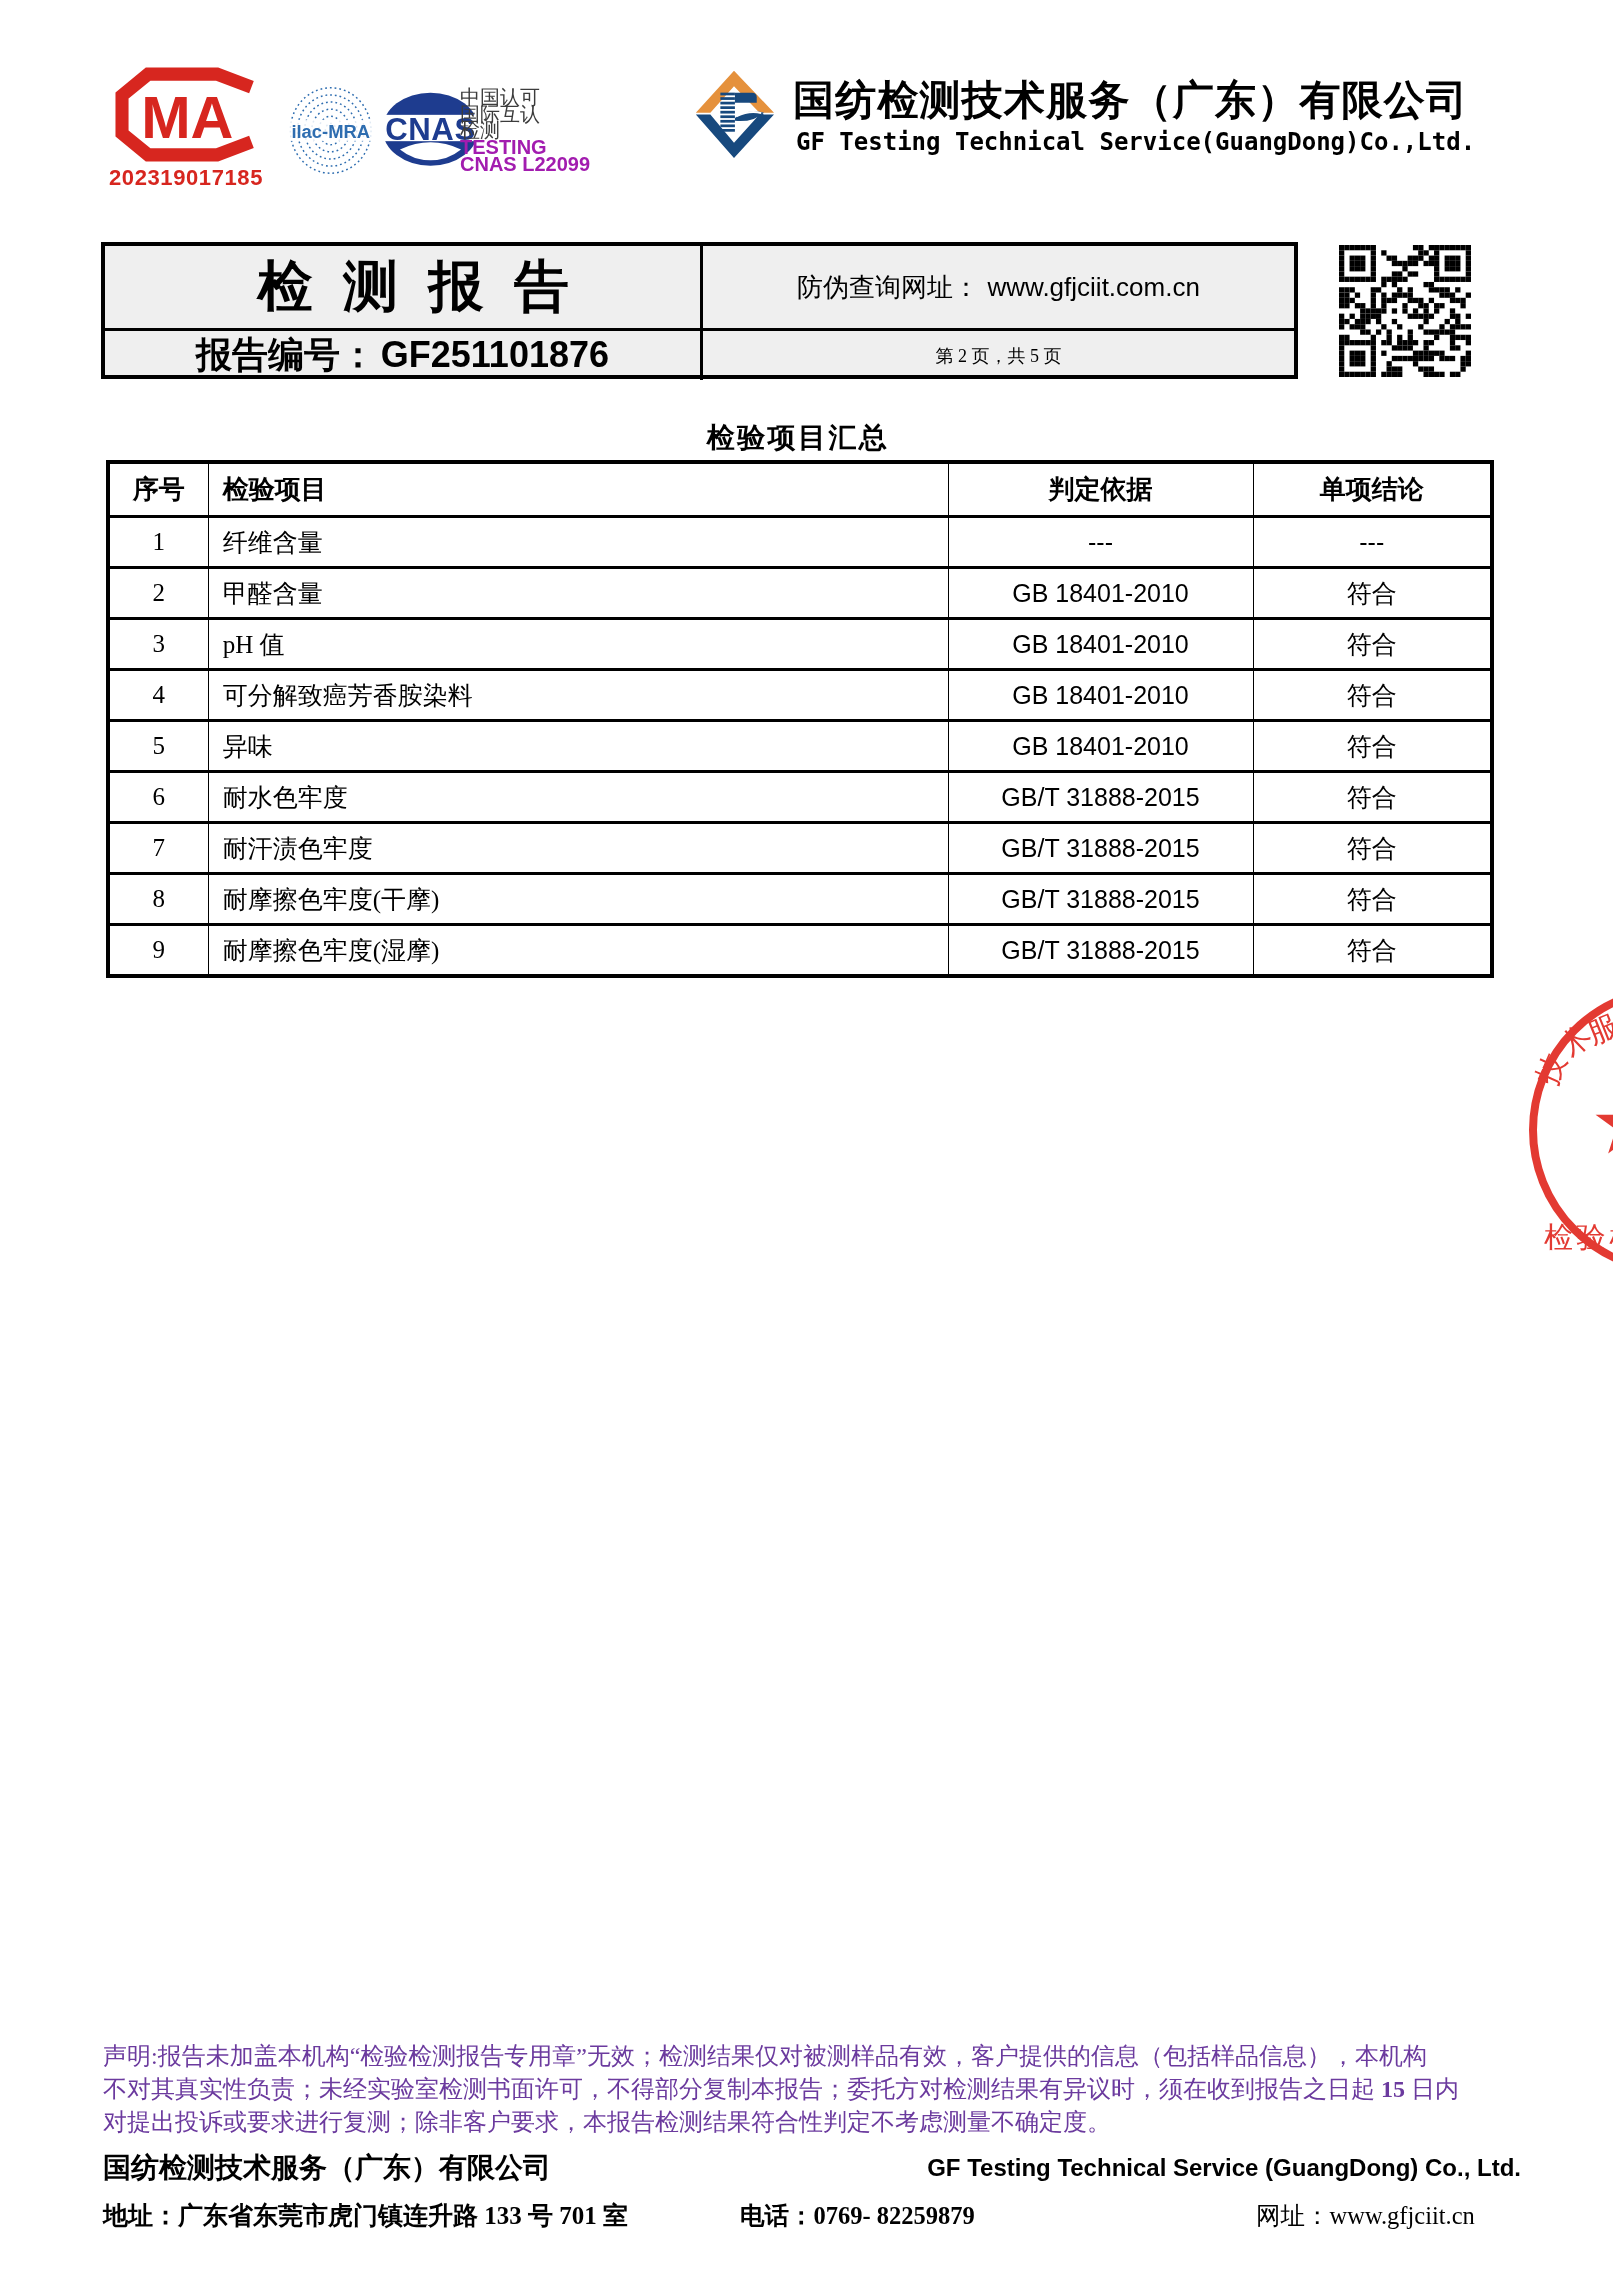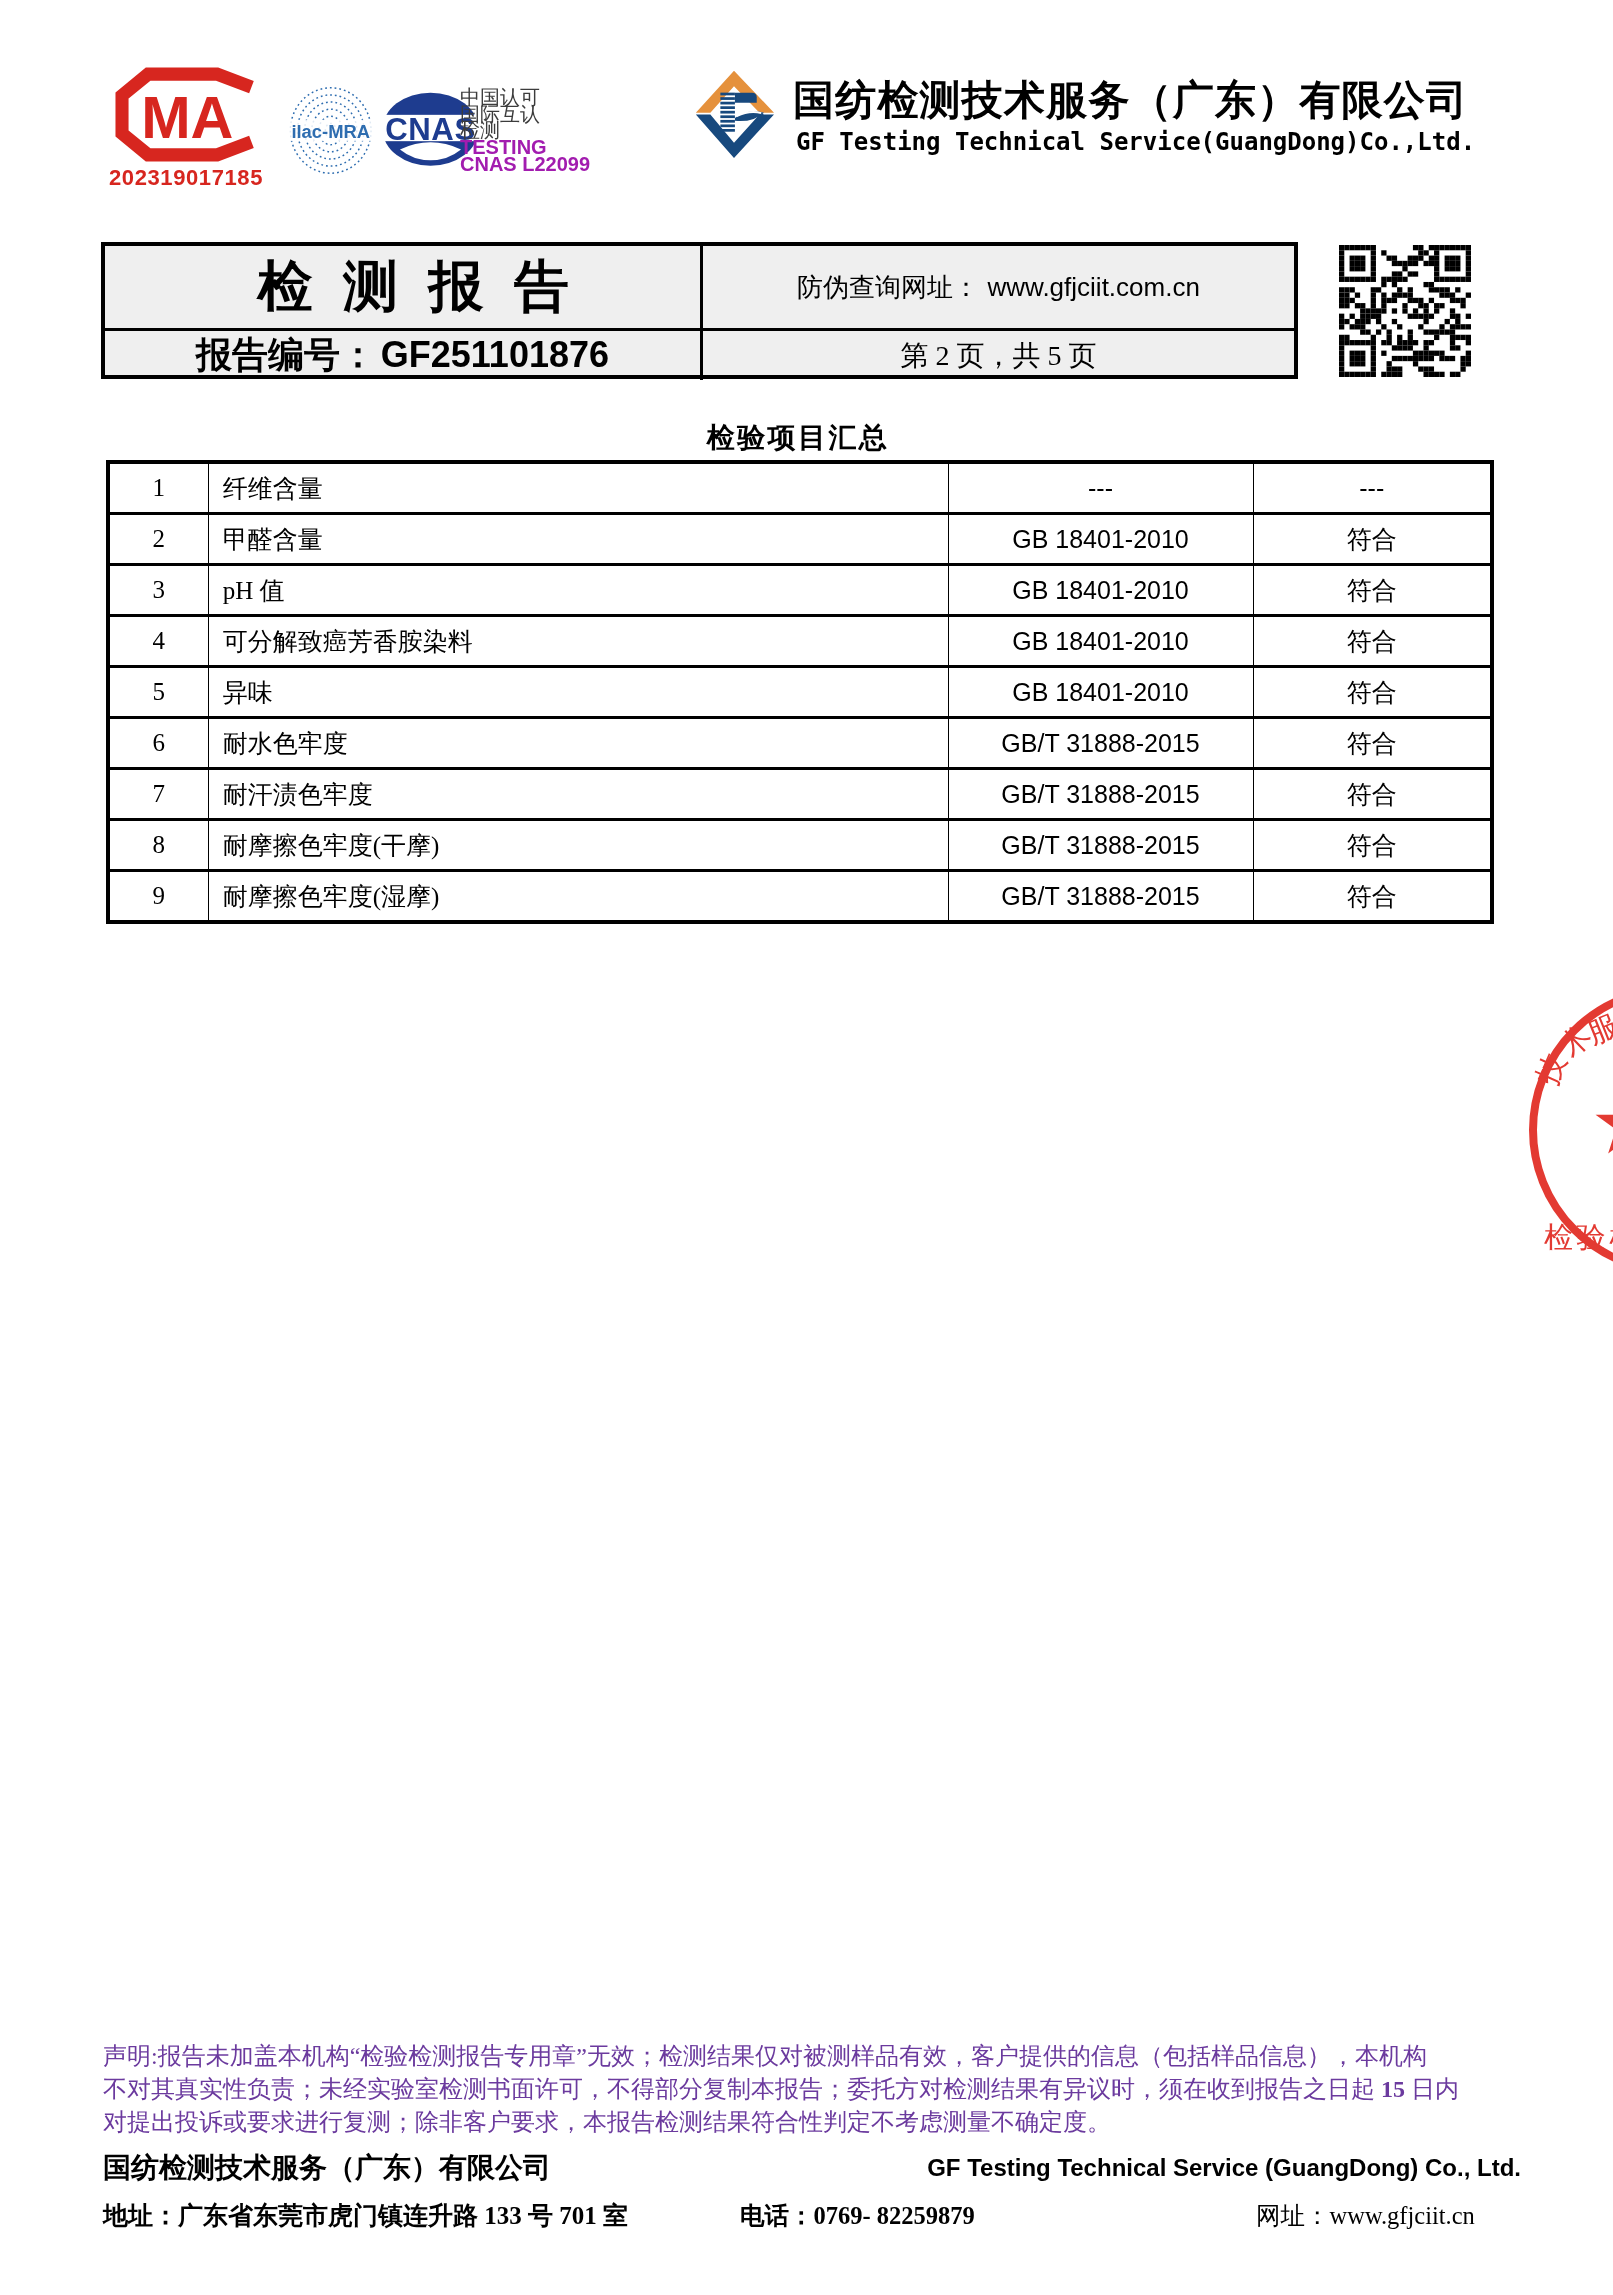--- a/index.html
+++ b/index.html
@@ -32,21 +32,21 @@
   }
   .title-block>div{display:flex;align-items:center;justify-content:center;}
   .tb-a1{border-right:3px solid #000;border-bottom:3px solid #000;}
   .tb-b1{border-bottom:3px solid #000;}
   .tb-a2{border-right:3px solid #000;}
   .report-title{font-size:55px;font-weight:bold;letter-spacing:8.4px;white-space:nowrap;margin-left:30px;}
   .antifake{font-size:26px;white-space:nowrap;}
   .antifake .url{font-family:"Liberation Sans",sans-serif;margin-left:8.4px;}
   .report-no-line{font-size:36px;font-weight:bold;white-space:nowrap;}
   .report-no-line .num{font-family:"Liberation Sans",sans-serif;margin-left:4.8px;}
-  .page-info{font-size:28px;white-space:nowrap;}
+  .page-info{font-size:18px;white-space:nowrap;}
 
   .qr{left:1339px;top:245px;width:132px;height:132px;}
 
   
   .summary-title{left:106px;top:419px;width:1384px;text-align:center;font-size:28px;font-weight:bold;letter-spacing:2.4px;}
   table.summary{
     position:absolute;left:106px;top:460px;width:1384px;border-collapse:collapse;
     table-layout:fixed;border:4.8px solid #000;
   }
   table.summary th,table.summary td{
@@ -484,20 +484,26 @@
 <div class="abs summary-title">检验项目汇总</div>
 
 <table class="summary">
   <colgroup>
       <col style="width:100px">
       <col style="width:740px">
       <col style="width:305px">
       <col style="width:239px">
     </colgroup>
   <tbody>
+      <tr>
+    <th class="c0">序号</th>
+    <th class="c1">检验项目</th>
+    <th class="c2">判定依据</th>
+    <th class="c3">单项结论</th>
+  </tr>
   <tr>
     <td class="c0">1</td>
     <td class="c1">纤维含量</td>
     <td class="c2">---</td>
     <td class="c3 c2">---</td>
   </tr>
   <tr>
     <td class="c0">2</td>
     <td class="c1">甲醛含量</td>
     <td class="c2">GB 18401-2010</td>

